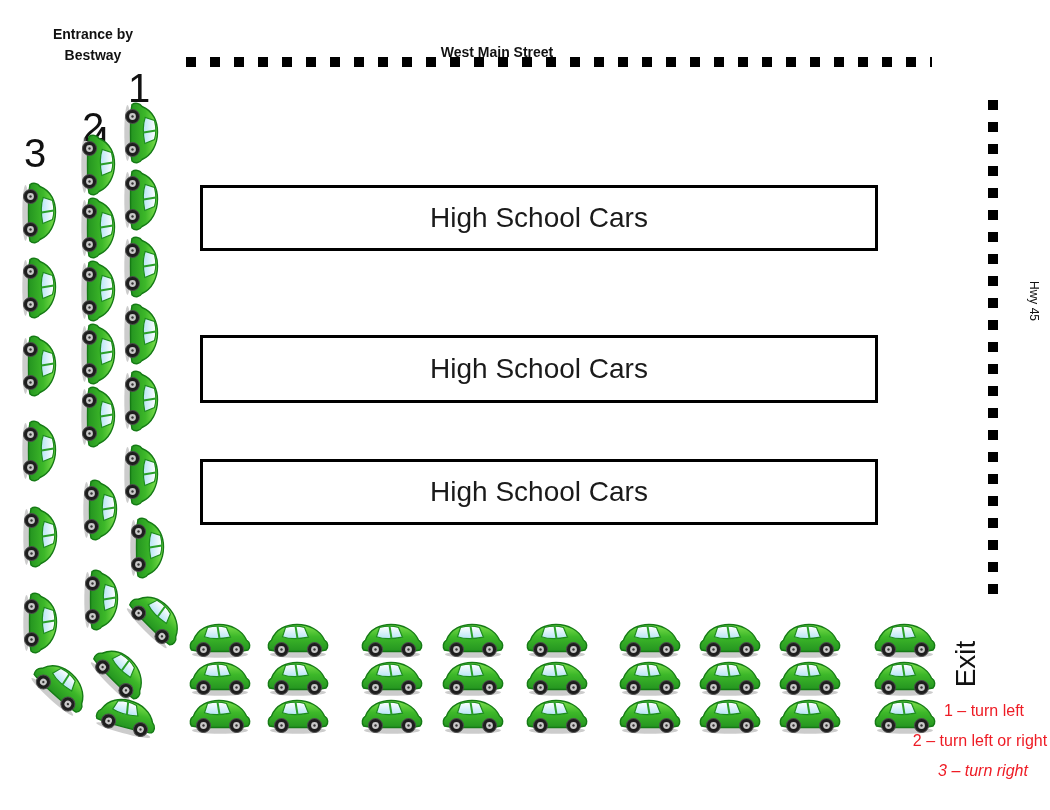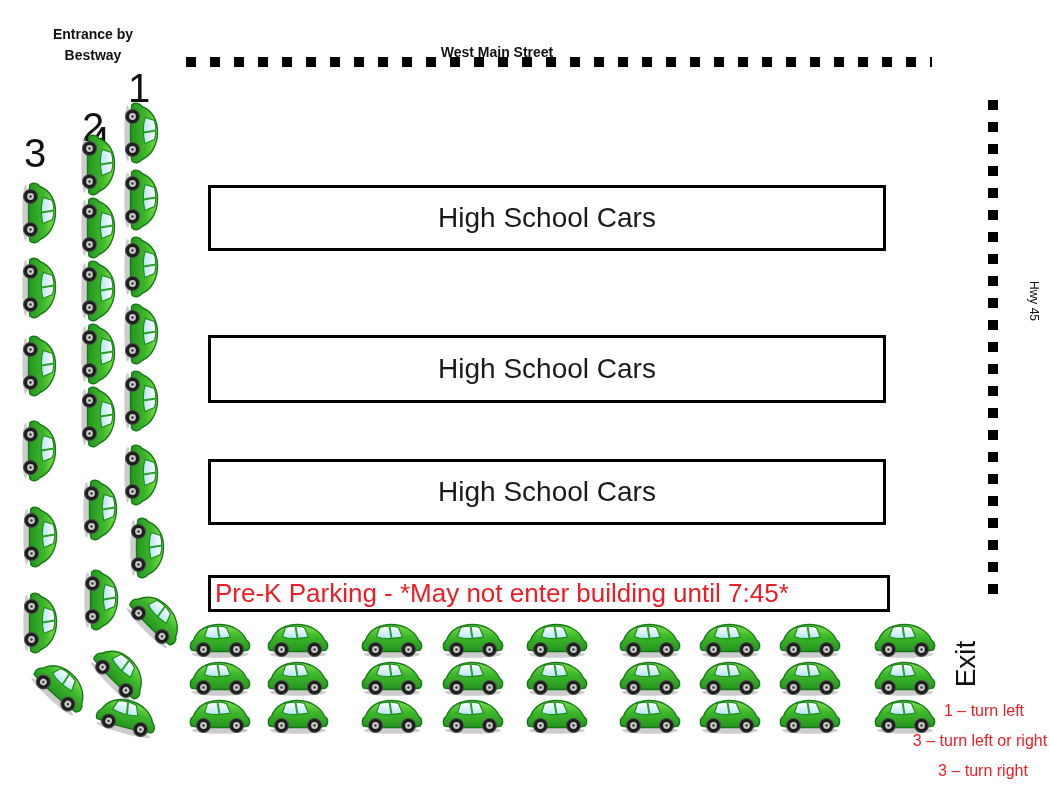--- a/index.html
+++ b/index.html
@@ -16,39 +16,39 @@
   .street-label{position:absolute;left:497px;top:52px;transform:translate(-50%,-50%);
     font-size:14px;font-weight:bold;white-space:nowrap;}
   .entrance-label{position:absolute;left:93px;top:45px;transform:translate(-50%,-50%);
     font-size:14px;font-weight:bold;text-align:center;white-space:pre-line;line-height:1.5;}
   .hwy-label{position:absolute;left:1034px;top:301px;transform:translate(-50%,-50%) rotate(90deg);
     font-size:12px;white-space:nowrap;}
   .exit-label{position:absolute;left:966px;top:664px;transform:translate(-50%,-50%) rotate(-90deg);
     font-size:28px;white-space:nowrap;}
   
   .zone{position:absolute;left:200px;width:672px;border:3px solid #000;background:#fff;
-    display:flex;align-items:center;justify-content:center;margin-left:8px;}
+    display:flex;align-items:center;justify-content:center;}
   .zone-hs{font-size:28px;color:#1a1a1a;}
   #hs-box-1{top:185px;height:60px;}
   #hs-box-2{top:335px;height:62px;}
   #hs-box-3{top:459px;height:60px;}
   #prek-box{top:575px;height:31px;justify-content:flex-start;padding-left:4px;}
   .zone-prek{font-size:26px;color:#ee1c25;white-space:nowrap;}
   
   .lane-num{position:absolute;transform:translate(-50%,-50%);font-size:40px;color:#111;
     font-family:"Liberation Sans",sans-serif;}
   
   .car{position:absolute;width:64px;height:38px;}
   .car svg{display:block;}
   
   .legend-line{position:absolute;transform:translate(-50%,-50%);font-size:16px;
     color:#ee1c25;white-space:nowrap;}
   #legend-1{left:984px;top:711px;}
   #legend-2{left:980px;top:741px;}
-  #legend-3{left:983px;top:771px;}
+  #legend-3{left:983px;top:771px;font-style:italic;}
 </style>
 </head>
 <body>
 
 <svg width="0" height="0" style="position:absolute" aria-hidden="true">
   <defs>
     <linearGradient id="carBodyGrad" x1="0" y1="0" x2="0" y2="1">
       <stop offset="0" stop-color="#7fe04e"></stop>
       <stop offset="0.45" stop-color="#3db829"></stop>
       <stop offset="1" stop-color="#249420"></stop>
@@ -796,21 +796,18 @@
 
   <div class="zone" id="hs-box-1">
     <span class="zone-hs">High School Cars</span>
   </div>
   <div class="zone" id="hs-box-2">
     <span class="zone-hs">High School Cars</span>
   </div>
   <div class="zone" id="hs-box-3">
     <span class="zone-hs">High School Cars</span>
   </div>
-  <div class="zone" id="prek-box">
-    <span class="zone-prek">Pre-K Parking - *May not enter building until 7:45*</span>
-  </div>
 
   <div class="legend-line" id="legend-1">1 – turn left</div>
-  <div class="legend-line" id="legend-2">3 – turn left or right</div>
+  <div class="legend-line" id="legend-2">2 – turn left or right</div>
   <div class="legend-line" id="legend-3">3 – turn right</div>
 
 </div>
 
 </body></html>

